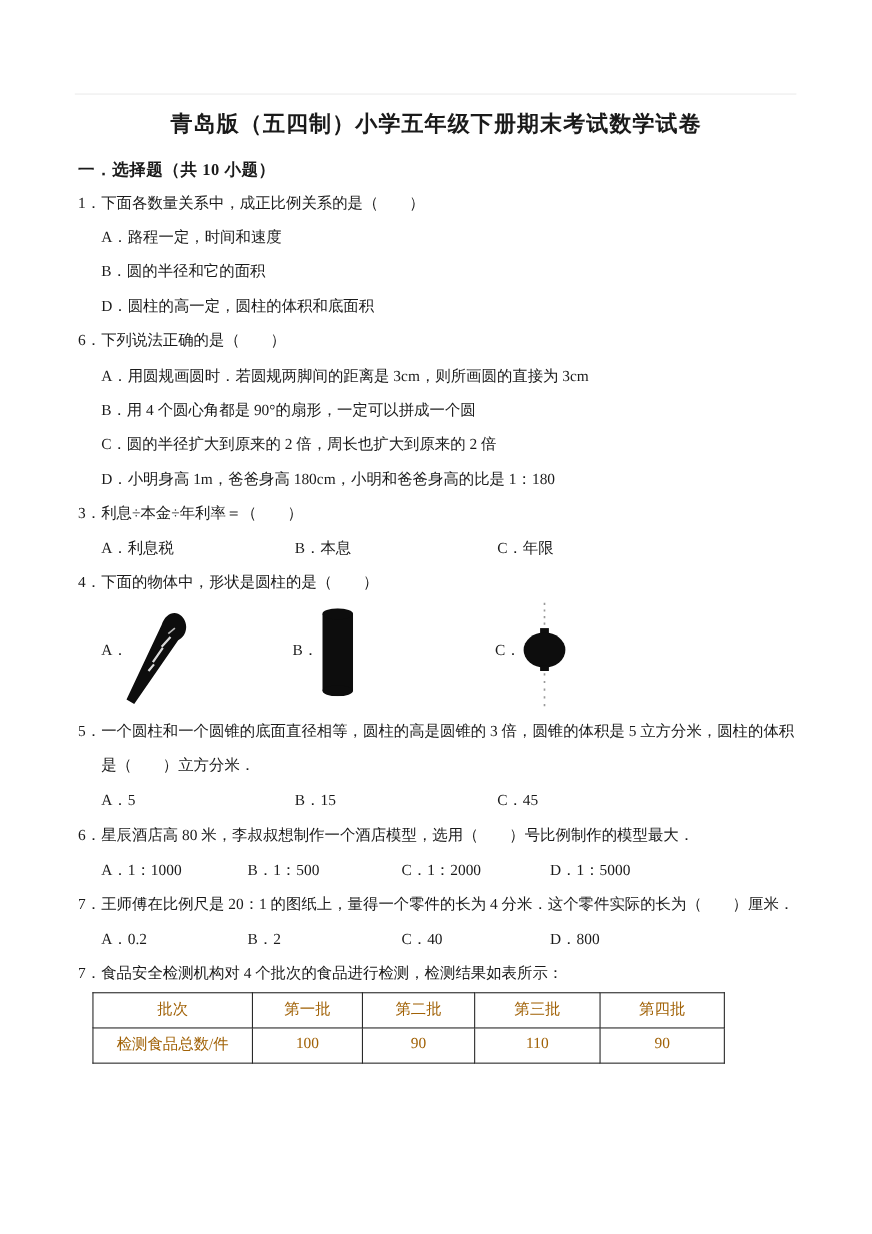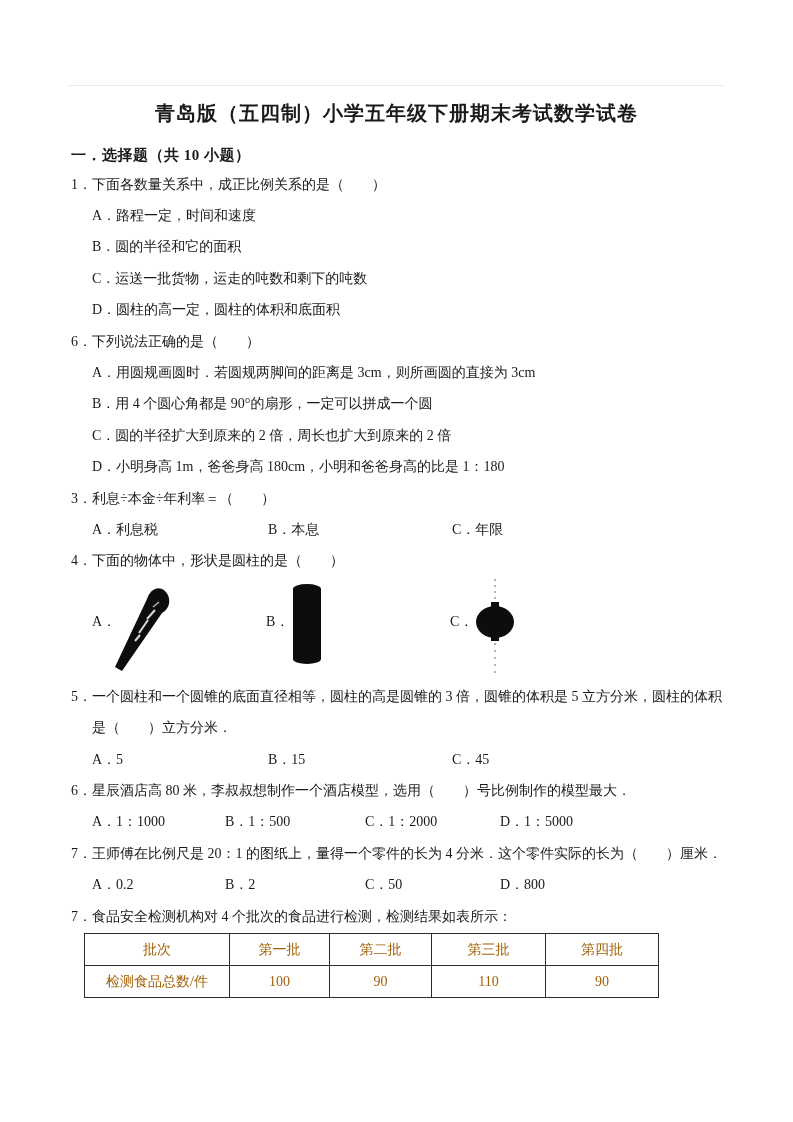--- a/index.html
+++ b/index.html
@@ -43,21 +43,20 @@
 
   <h1 class="title">青岛版（五四制）小学五年级下册期末考试数学试卷</h1>
 
   <div class="sec-heading">一．选择题（共 10 小题）</div>
 
   <div class="qa">
 
     <div class="ln">1．下面各数量关系中，成正比例关系的是（　　）</div>
     <div class="ln opt">A．路程一定，时间和速度</div>
     <div class="ln opt">B．圆的半径和它的面积</div>
-    <div class="ln opt">C．运送一批货物，运走的吨数和剩下的吨数</div>
     <div class="ln opt">D．圆柱的高一定，圆柱的体积和底面积</div>
 
     <div class="ln">6．下列说法正确的是（　　）</div>
     <div class="ln opt">A．用圆规画圆时．若圆规两脚间的距离是 3cm，则所画圆的直接为 3cm</div>
     <div class="ln opt">B．用 4 个圆心角都是 90°的扇形，一定可以拼成一个圆</div>
     <div class="ln opt">C．圆的半径扩大到原来的 2 倍，周长也扩大到原来的 2 倍</div>
     <div class="ln opt">D．小明身高 1m，爸爸身高 180cm，小明和爸爸身高的比是 1：180</div>
 
     <div class="ln">3．利息÷本金÷年利率＝（　　）</div>
     <div class="ln optrow">
@@ -104,21 +103,21 @@
       <span style="left:21px">A．1：1000</span>
       <span style="left:154px">B．1：500</span>
       <span style="left:294px">C．1：2000</span>
       <span style="left:429px">D．1：5000</span>
     </div>
 
     <div class="ln">7．王师傅在比例尺是 20：1 的图纸上，量得一个零件的长为 4 分米．这个零件实际的长为（　　）厘米．</div>
     <div class="ln optrow">
       <span style="left:21px">A．0.2</span>
       <span style="left:154px">B．2</span>
-      <span style="left:294px">C．50</span>
+      <span style="left:294px">C．40</span>
       <span style="left:429px">D．800</span>
     </div>
 
     <div class="ln">7．食品安全检测机构对 4 个批次的食品进行检测，检测结果如表所示：</div>
     <table class="exam-table">
       <colgroup>
         <col style="width:145px">
           <col style="width:100px">
           <col style="width:102px">
         <col style="width:114px">

